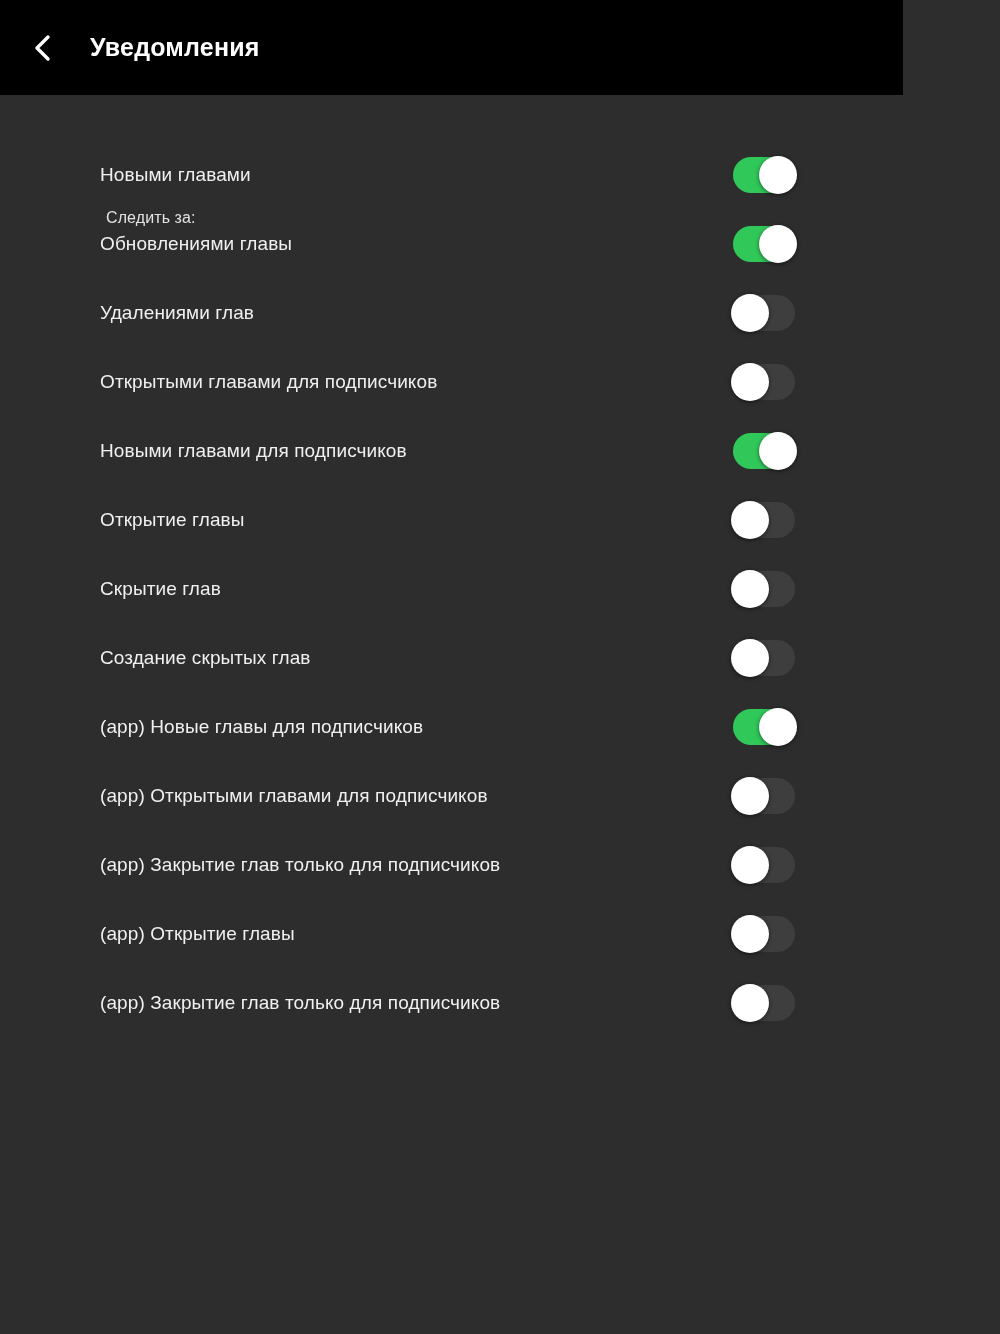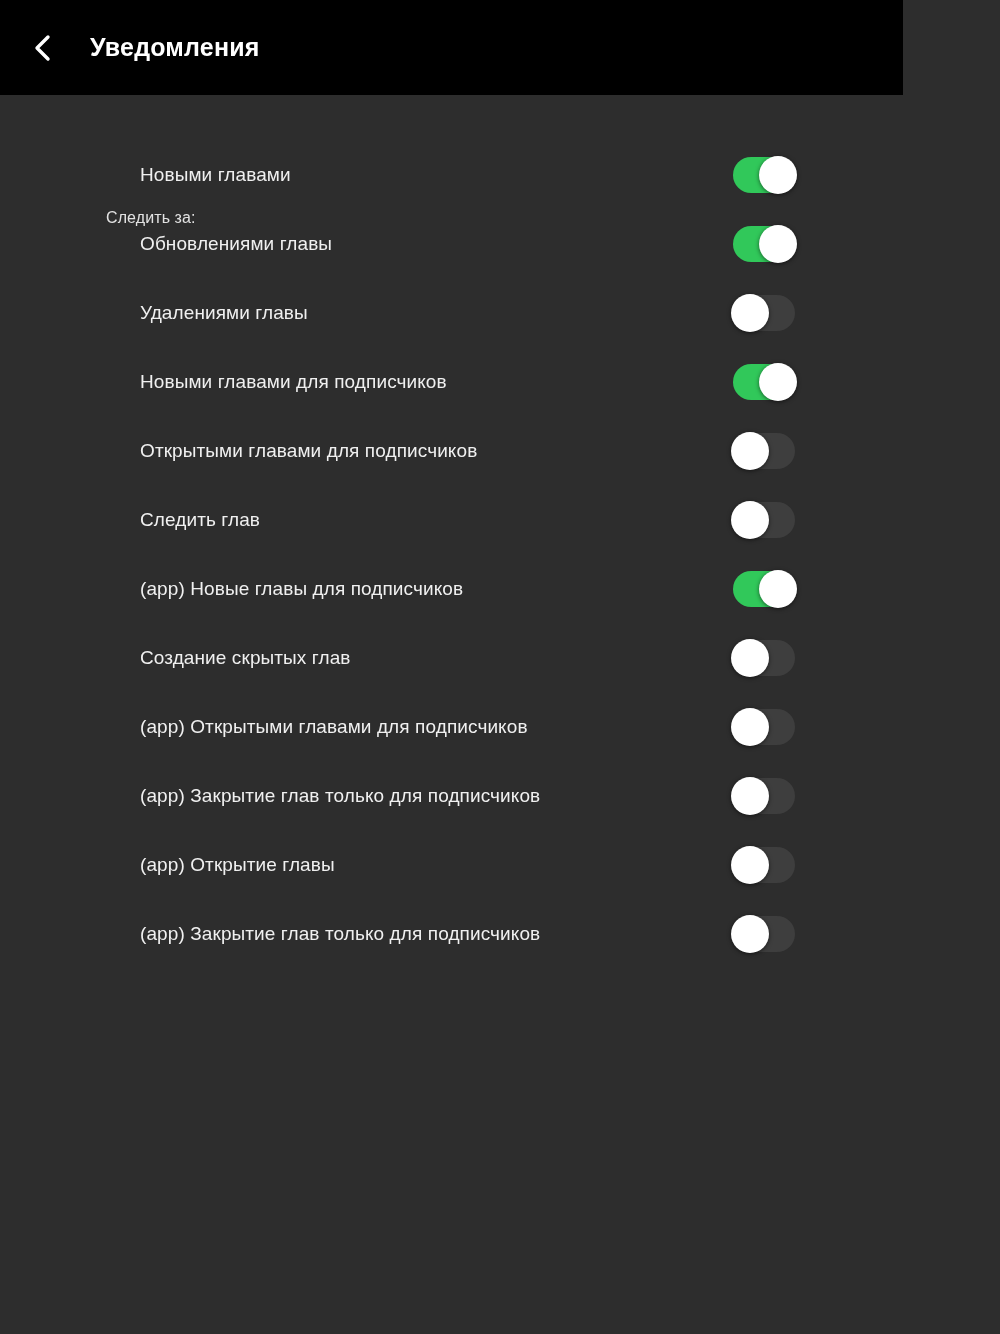--- a/index.html
+++ b/index.html
@@ -90,21 +90,20 @@
     box-sizing: border-box;
     cursor: pointer;
   }
   .row-label {
     color: #f0f0f0;
     font-size: 19px;
     font-weight: 400;
     letter-spacing: 0.1px;
     white-space: nowrap;
     line-height: 1;
-    margin-left: 40px;
   }
 
   
   .switch {
     position: relative;
     width: 62px;
     height: 36px;
     border-radius: 18px;
     flex: 0 0 auto;
     background: #3e3e3e;
@@ -150,52 +149,58 @@
             <span class="knob"></span>
           </span>
         </div>
         <div class="row">
           <span class="row-label">Обновлениями главы</span>
           <span class="switch on" role="switch" aria-checked="true">
             <span class="knob"></span>
           </span>
         </div>
         <div class="row">
-          <span class="row-label">Удалениями главы</span>
+          <span class="row-label">Удалениями глав</span>
+          <span class="switch off" role="switch" aria-checked="false">
+            <span class="knob"></span>
+          </span>
+        </div>
+        <div class="row">
+          <span class="row-label">Открытыми главами для подписчиков</span>
           <span class="switch off" role="switch" aria-checked="false">
             <span class="knob"></span>
           </span>
         </div>
         <div class="row">
           <span class="row-label">Новыми главами для подписчиков</span>
           <span class="switch on" role="switch" aria-checked="true">
             <span class="knob"></span>
           </span>
         </div>
         <div class="row">
-          <span class="row-label">Открытыми главами для подписчиков</span>
-          <span class="switch off" role="switch" aria-checked="false">
-            <span class="knob"></span>
-          </span>
-        </div>
-        <div class="row">
-          <span class="row-label">Следить глав</span>
+          <span class="row-label">Открытие главы</span>
+          <span class="switch off" role="switch" aria-checked="false">
+            <span class="knob"></span>
+          </span>
+        </div>
+        <div class="row">
+          <span class="row-label">Скрытие глав</span>
+          <span class="switch off" role="switch" aria-checked="false">
+            <span class="knob"></span>
+          </span>
+        </div>
+        <div class="row">
+          <span class="row-label">Создание скрытых глав</span>
           <span class="switch off" role="switch" aria-checked="false">
             <span class="knob"></span>
           </span>
         </div>
         <div class="row">
           <span class="row-label">(app) Новые главы для подписчиков</span>
           <span class="switch on" role="switch" aria-checked="true">
-            <span class="knob"></span>
-          </span>
-        </div>
-        <div class="row">
-          <span class="row-label">Создание скрытых глав</span>
-          <span class="switch off" role="switch" aria-checked="false">
             <span class="knob"></span>
           </span>
         </div>
         <div class="row">
           <span class="row-label">(app) Открытыми главами для подписчиков</span>
           <span class="switch off" role="switch" aria-checked="false">
             <span class="knob"></span>
           </span>
         </div>
         <div class="row">

